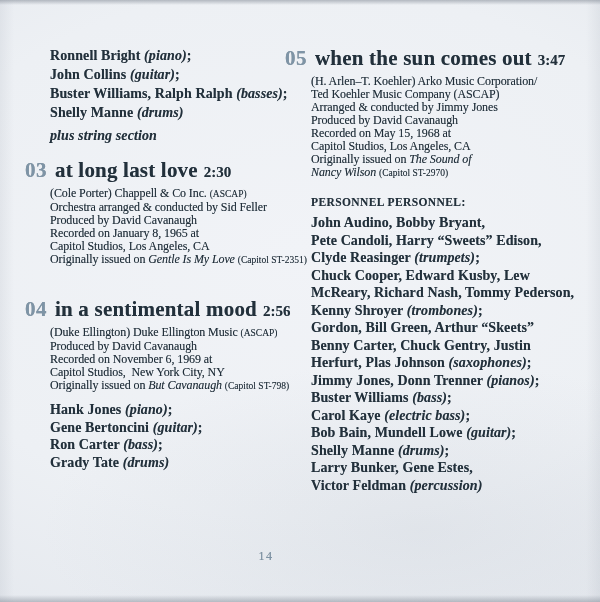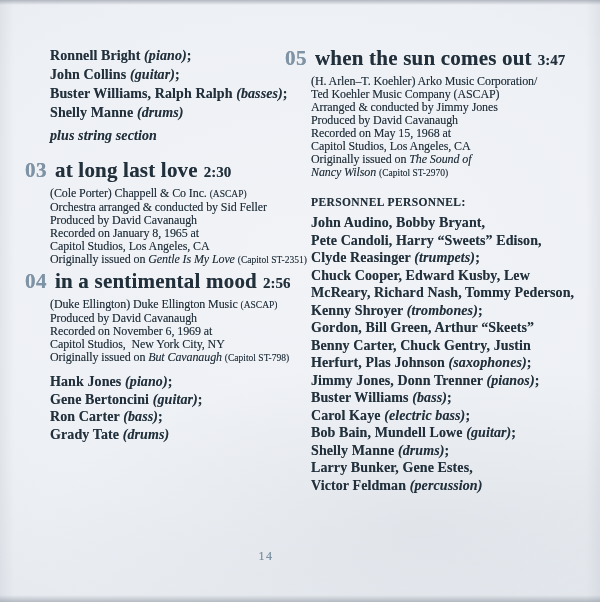--- a/index.html
+++ b/index.html
@@ -46,21 +46,21 @@
   .ttitle{font-size:21px;font-weight:bold;letter-spacing:.2px;flex:none;}
   .ttime{font-size:15px;font-weight:bold;margin-left:6px;flex:none;}
 
   .credits{
     margin:3px 0 0 25px;
     font-size:12px;font-weight:normal;letter-spacing:-.1px;
   }
   .credits .tline{line-height:13px;}
 
   .track-03{margin-top:14px;}
-  .track-04{margin-top:2px;}
+  .track-04{margin-top:30px;}
   .track-05{margin-top:46px;}
   .col-right .credits{margin-left:26px;}
 
   .collective-header{
     margin:15px 0 0 26px;
     font-size:11.5px;font-weight:bold;letter-spacing:.4px;line-height:15px;
   }
   .personnel-collective{margin:4px 0 0 26px;}
 
   .page-number{

